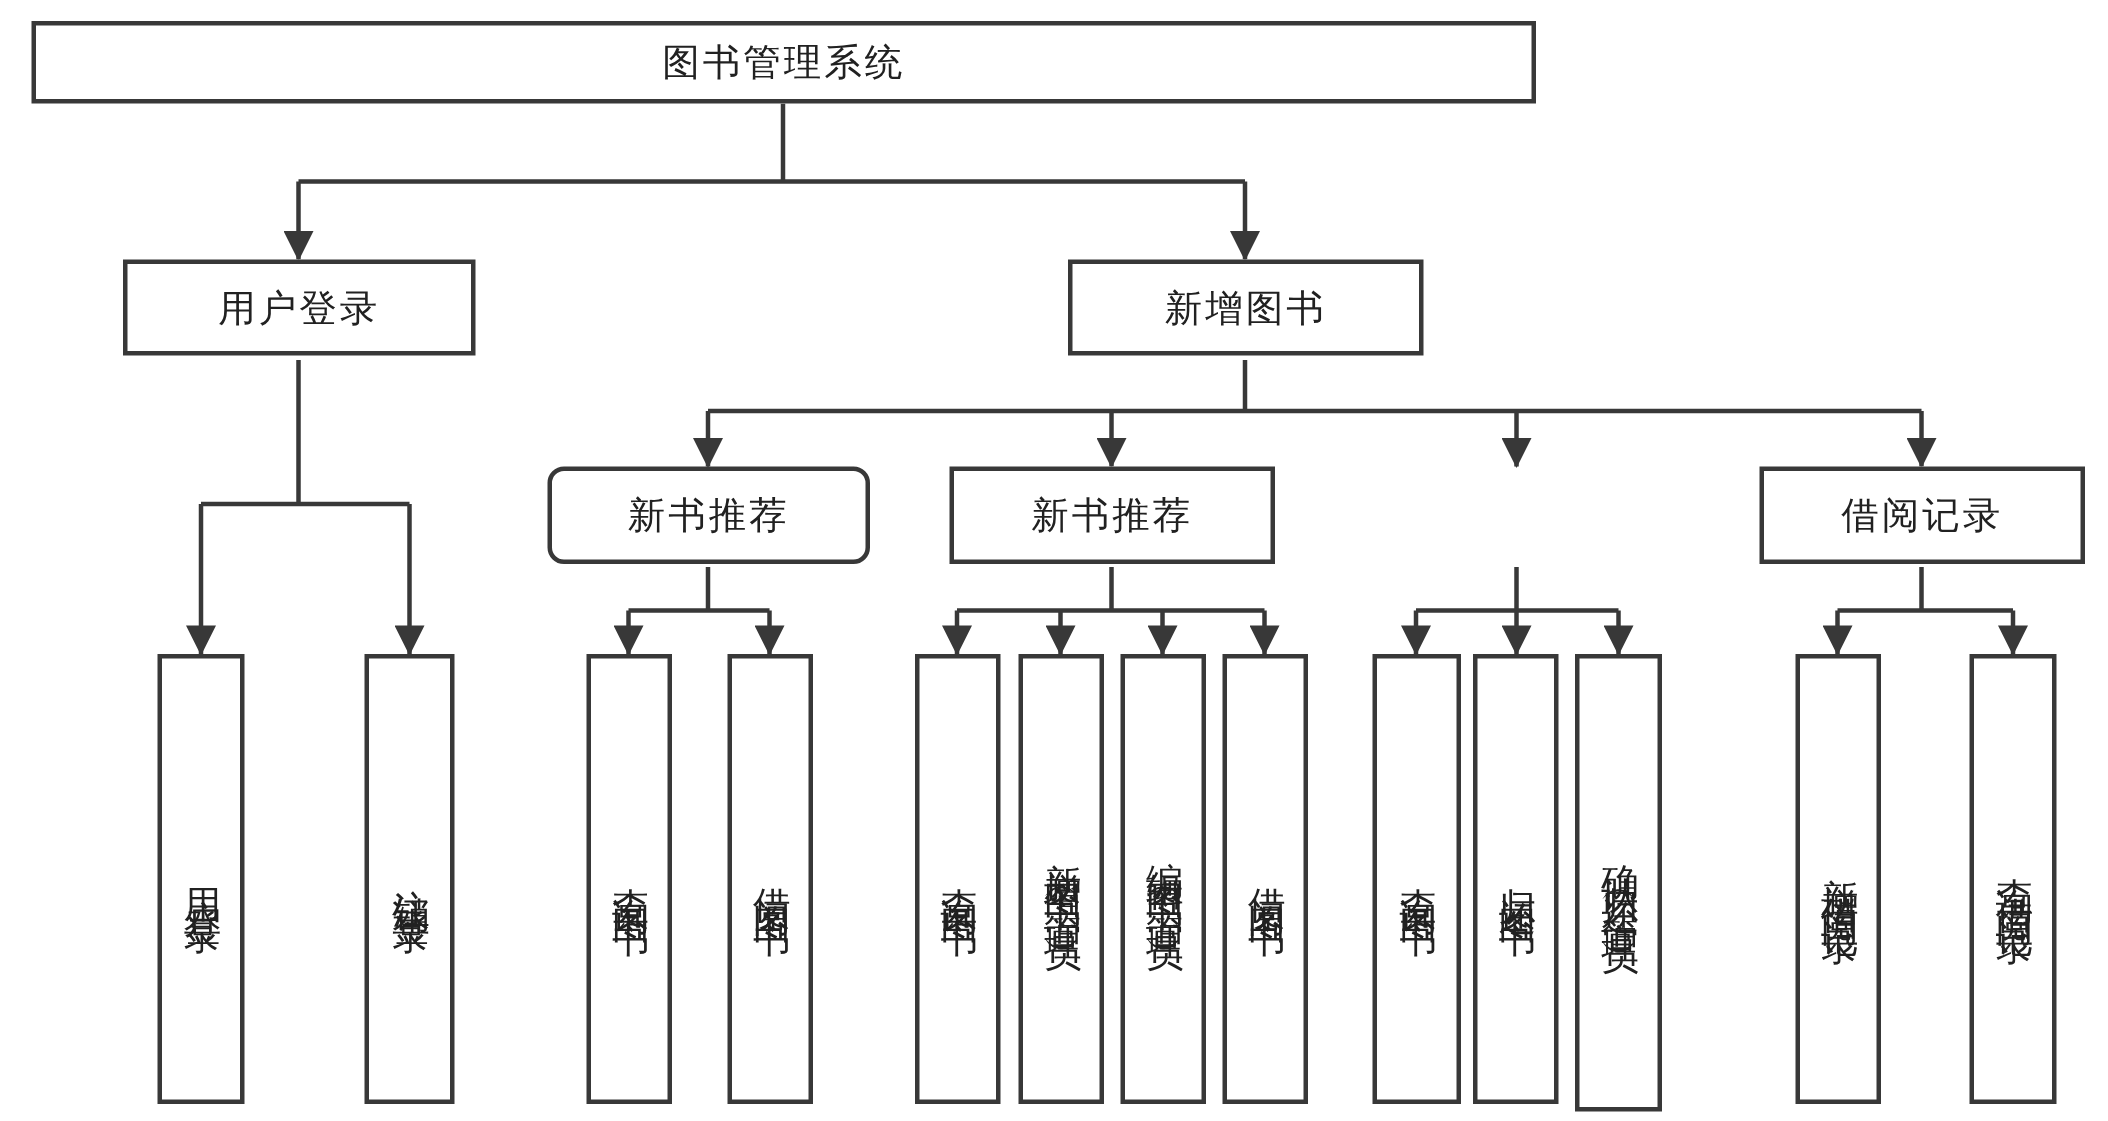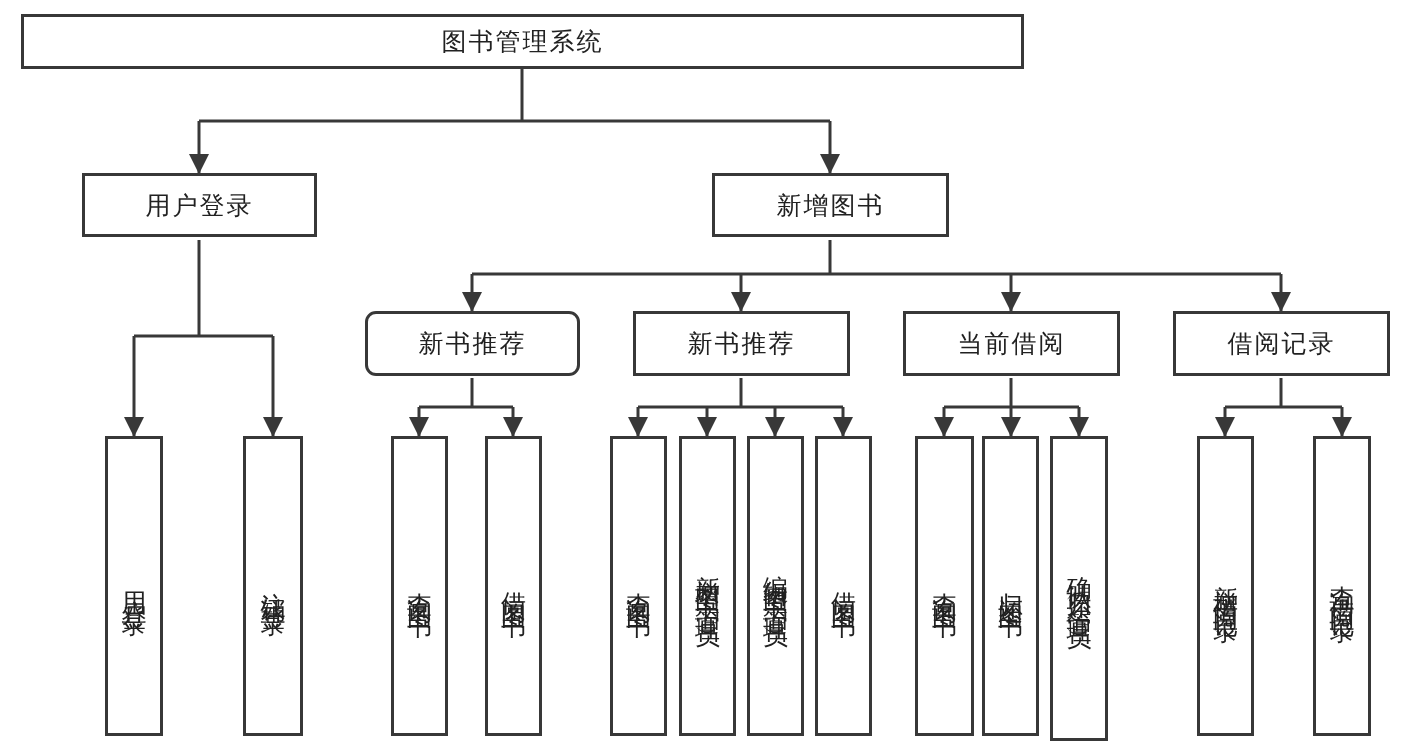--- a/index.html
+++ b/index.html
@@ -112,23 +112,20 @@
   <div class="node" style="left:712px; top:172px; width:237px; height:64px;">
     <span>新增图书</span>
   </div>
 
   <div class="node" style="left:365px; top:310px; width:215px; height:65px;border-radius:11px;">
     <span>新书推荐</span>
   </div>
   <div class="node" style="left:633px; top:310px; width:217px; height:65px;">
     <span>新书推荐</span>
   </div>
-  <div class="node" style="left:903px; top:310px; width:217px; height:65px;">
-    <span>当前借阅</span>
-  </div>
   <div class="node" style="left:1173px; top:310px; width:217px; height:65px;">
     <span>借阅记录</span>
   </div>
 
   <div class="leaf" style="left:105px; top:435px; width:58px; height:300px;">
     <span class="vtext">用户登录</span>
   </div>
   <div class="leaf" style="left:243px; top:435px; width:60px; height:300px;">
     <span class="vtext">注销登录</span>
   </div>

